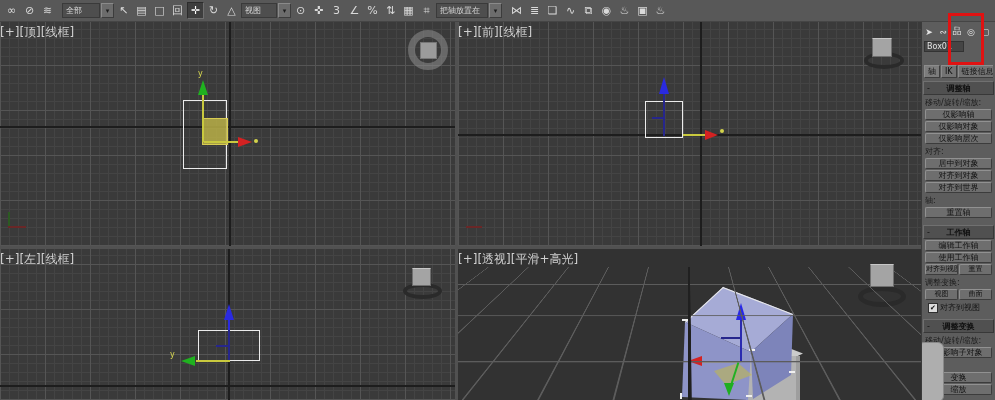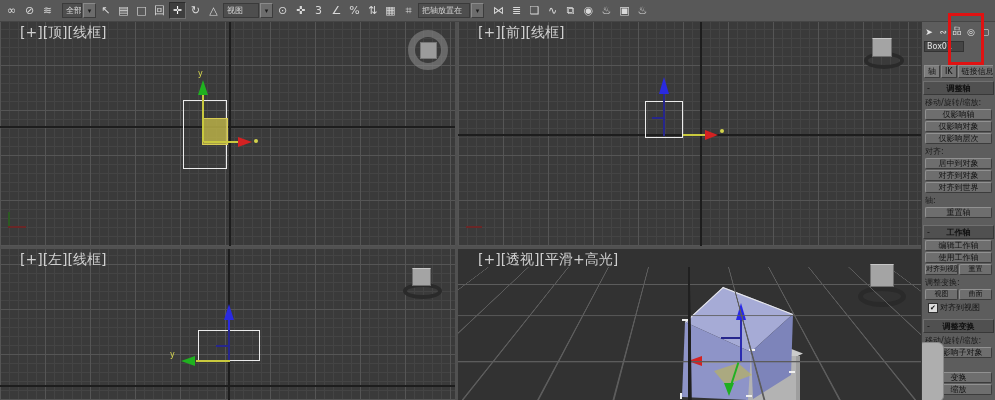--- a/index.html
+++ b/index.html
@@ -16,21 +16,21 @@
   .tarrow{width:13px;height:15px;flex:0 0 auto;background:#6c6c6c;border:1px solid;border-color:#8a8a8a #3c3c3c #3c3c3c #8a8a8a;
           font-size:7px;color:#1d1d1d;display:flex;align-items:center;justify-content:center;box-sizing:border-box}
   .tsep{width:4px;flex:0 0 auto}
   
   .viewport{position:absolute;background:#3a3a3a;overflow:hidden;
     background-image:
       repeating-linear-gradient(90deg,#555 0 1px,transparent 1px 45px),
       repeating-linear-gradient(0deg,#555 0 1px,transparent 1px 45px),
       repeating-linear-gradient(90deg,#444 0 1px,transparent 1px 9px),
       repeating-linear-gradient(0deg,#444 0 1px,transparent 1px 9px)}
-  .vp-label{position:absolute;left:20px;top:2px;font-size:14px;color:#cfcfcf;z-index:6;letter-spacing:0}
+  .vp-label{position:absolute;left:0;top:2px;font-size:12px;color:#cfcfcf;z-index:6;letter-spacing:0}
   .axis-v{position:absolute;top:0;width:2px;height:100%;background:#1d1d1d}
   .axis-h{position:absolute;left:0;height:2px;width:100%;background:#1d1d1d}
   .selrect{position:absolute;border:1px solid #ececec;box-sizing:border-box;z-index:3}
   .pivotbox{position:absolute;background:rgba(186,176,72,.85);border:1px solid #d8cc52;box-sizing:border-box;z-index:3}
   .shaft{position:absolute;z-index:4}
   .tri{position:absolute;width:0;height:0;z-index:4}
   .ydot{position:absolute;width:4px;height:4px;border-radius:50%;background:#d3d34b;z-index:4}
   .axlabel{position:absolute;font-size:8px;color:#d8d84f;z-index:4}
   .tripod-x{position:absolute;height:2px;background:#6a2727;z-index:2}
   .tripod-y{position:absolute;width:2px;background:#2c5a22;z-index:2}
@@ -80,21 +80,21 @@
   .red-hl{position:absolute;left:948px;top:13px;width:30px;height:46px;border:3px solid #e01212;z-index:60}
 </style>
 </head>
 <body>
 
 <div class="toolbar">
   <span class="ticon">∞</span>
   <span class="ticon">⊘</span>
   <span class="ticon">≋</span>
   <span class="tsep"></span>
-  <span class="tcombo" style="width:20px">全部</span>
+  <span class="tcombo" style="width:38px">全部</span>
   <span class="tarrow">▾</span>
   <span class="ticon">↖</span>
   <span class="ticon">▤</span>
   <span class="ticon">□</span>
   <span class="ticon">回</span>
   <span class="ticon active">✛</span>
   <span class="ticon">↻</span>
   <span class="ticon">△</span>
   <span class="tcombo" style="width:36px">视图</span>
   <span class="tarrow">▾</span>

